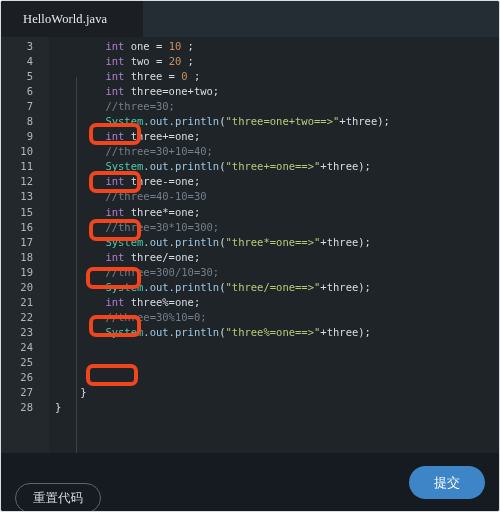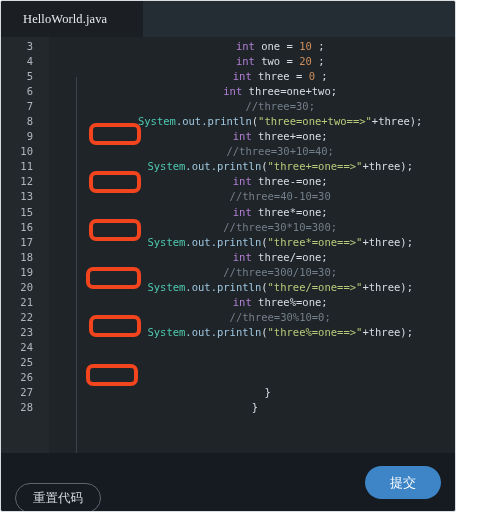--- a/index.html
+++ b/index.html
@@ -9,21 +9,21 @@
   }
   body {
     width: 500px;
     height: 512px;
     overflow: hidden;
     font-family: "Liberation Sans", sans-serif;
   }
 
   #app {
     position: relative;
-    width: 456px;
+    width: 500px;
     height: 512px;
     background: #1f2428;
     box-sizing: border-box;
     border: 1px solid #d9dde0;
     border-radius: 3px;
     overflow: hidden;
     display: flex;
     flex-direction: column;
   }
 
@@ -86,21 +86,20 @@
     box-sizing: border-box;
     color: #aeb6bd;
     font-family: "DejaVu Sans Mono", "Liberation Mono", monospace;
     font-size: 10.5px;
     user-select: none;
   }
   .ltext {
     padding-left: 14px;
     position: relative;
     flex: 1 1 auto;
-    text-align: center;
   }
 
   
   .indent-guide {
     position: absolute;
     left: 75px;
     top: 40px;
     width: 1px;
     height: 383px;
     background: #39414a;

